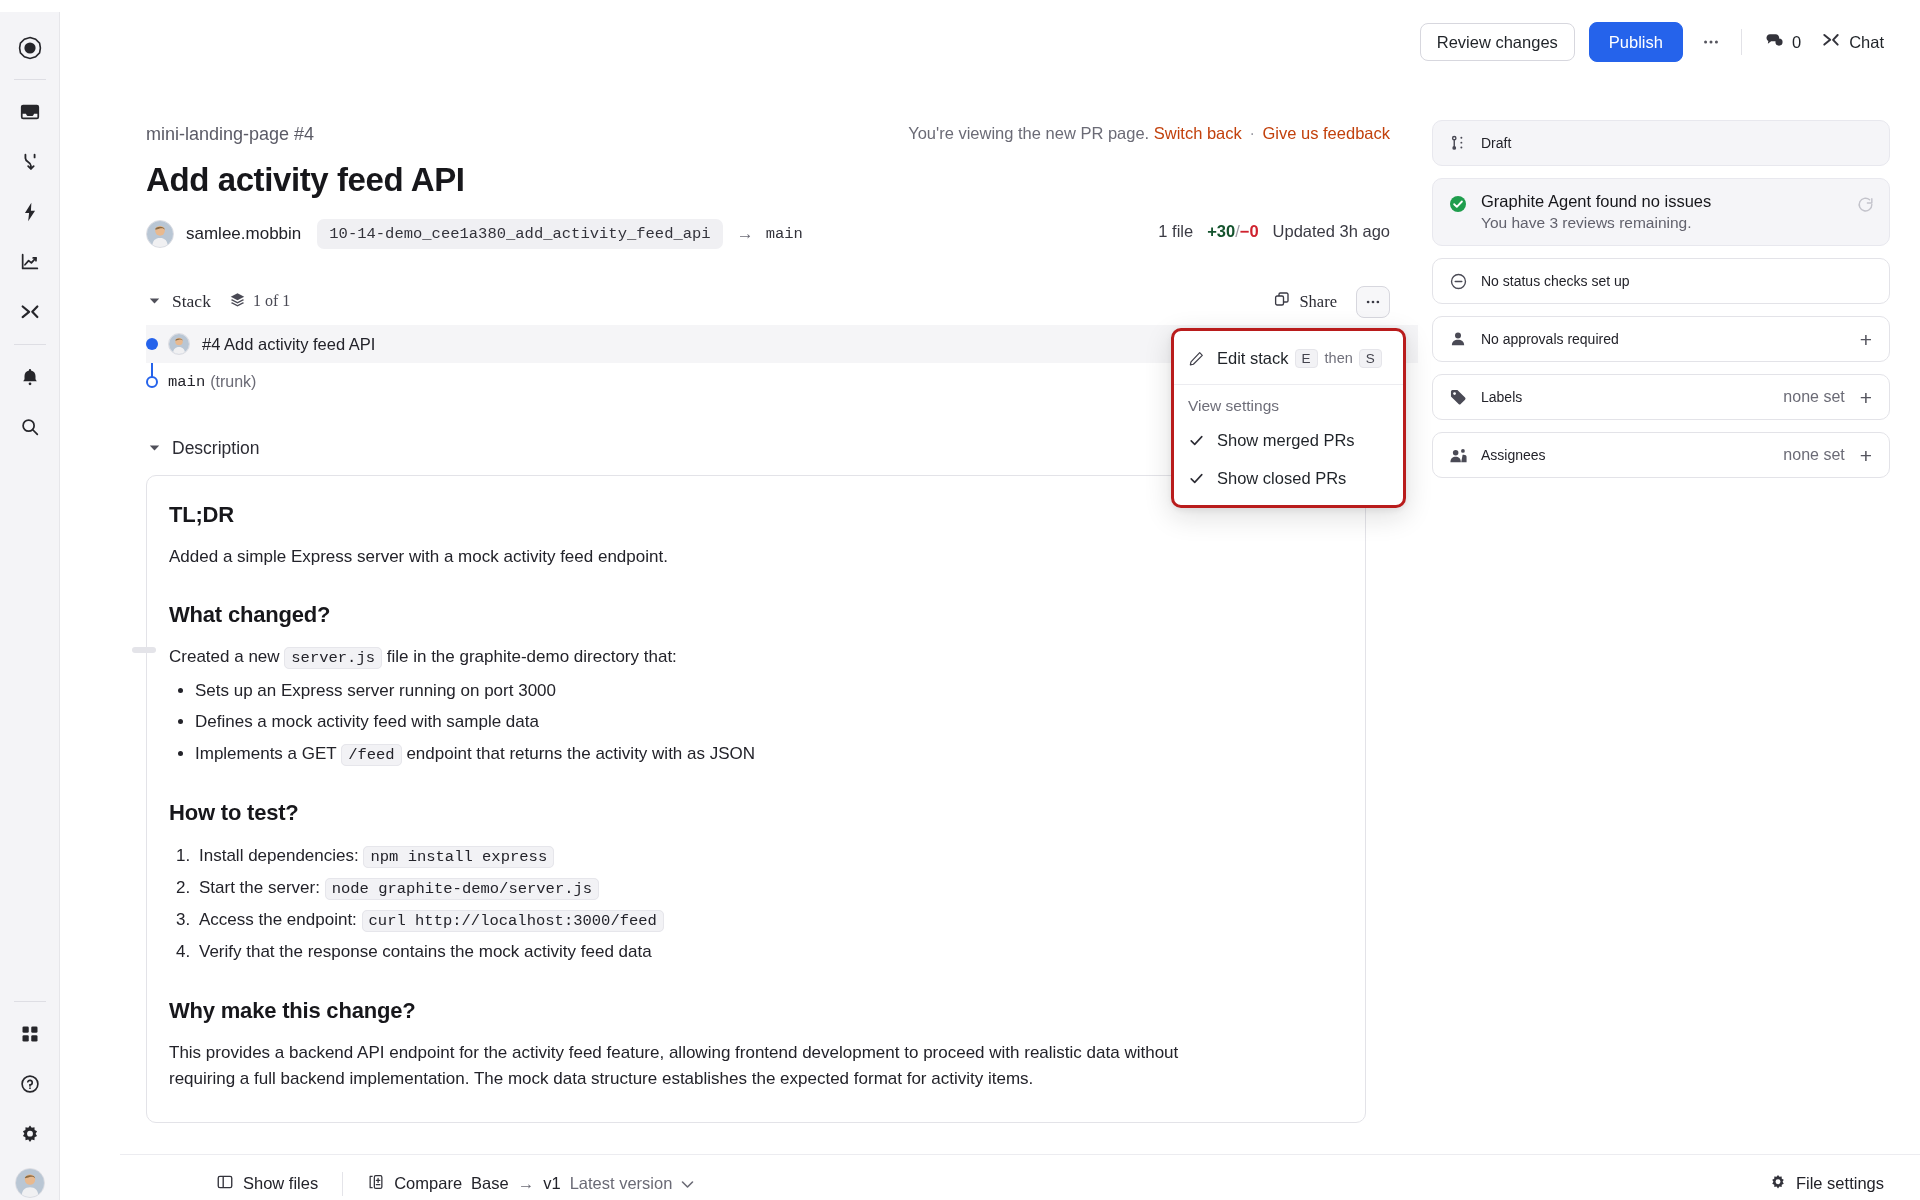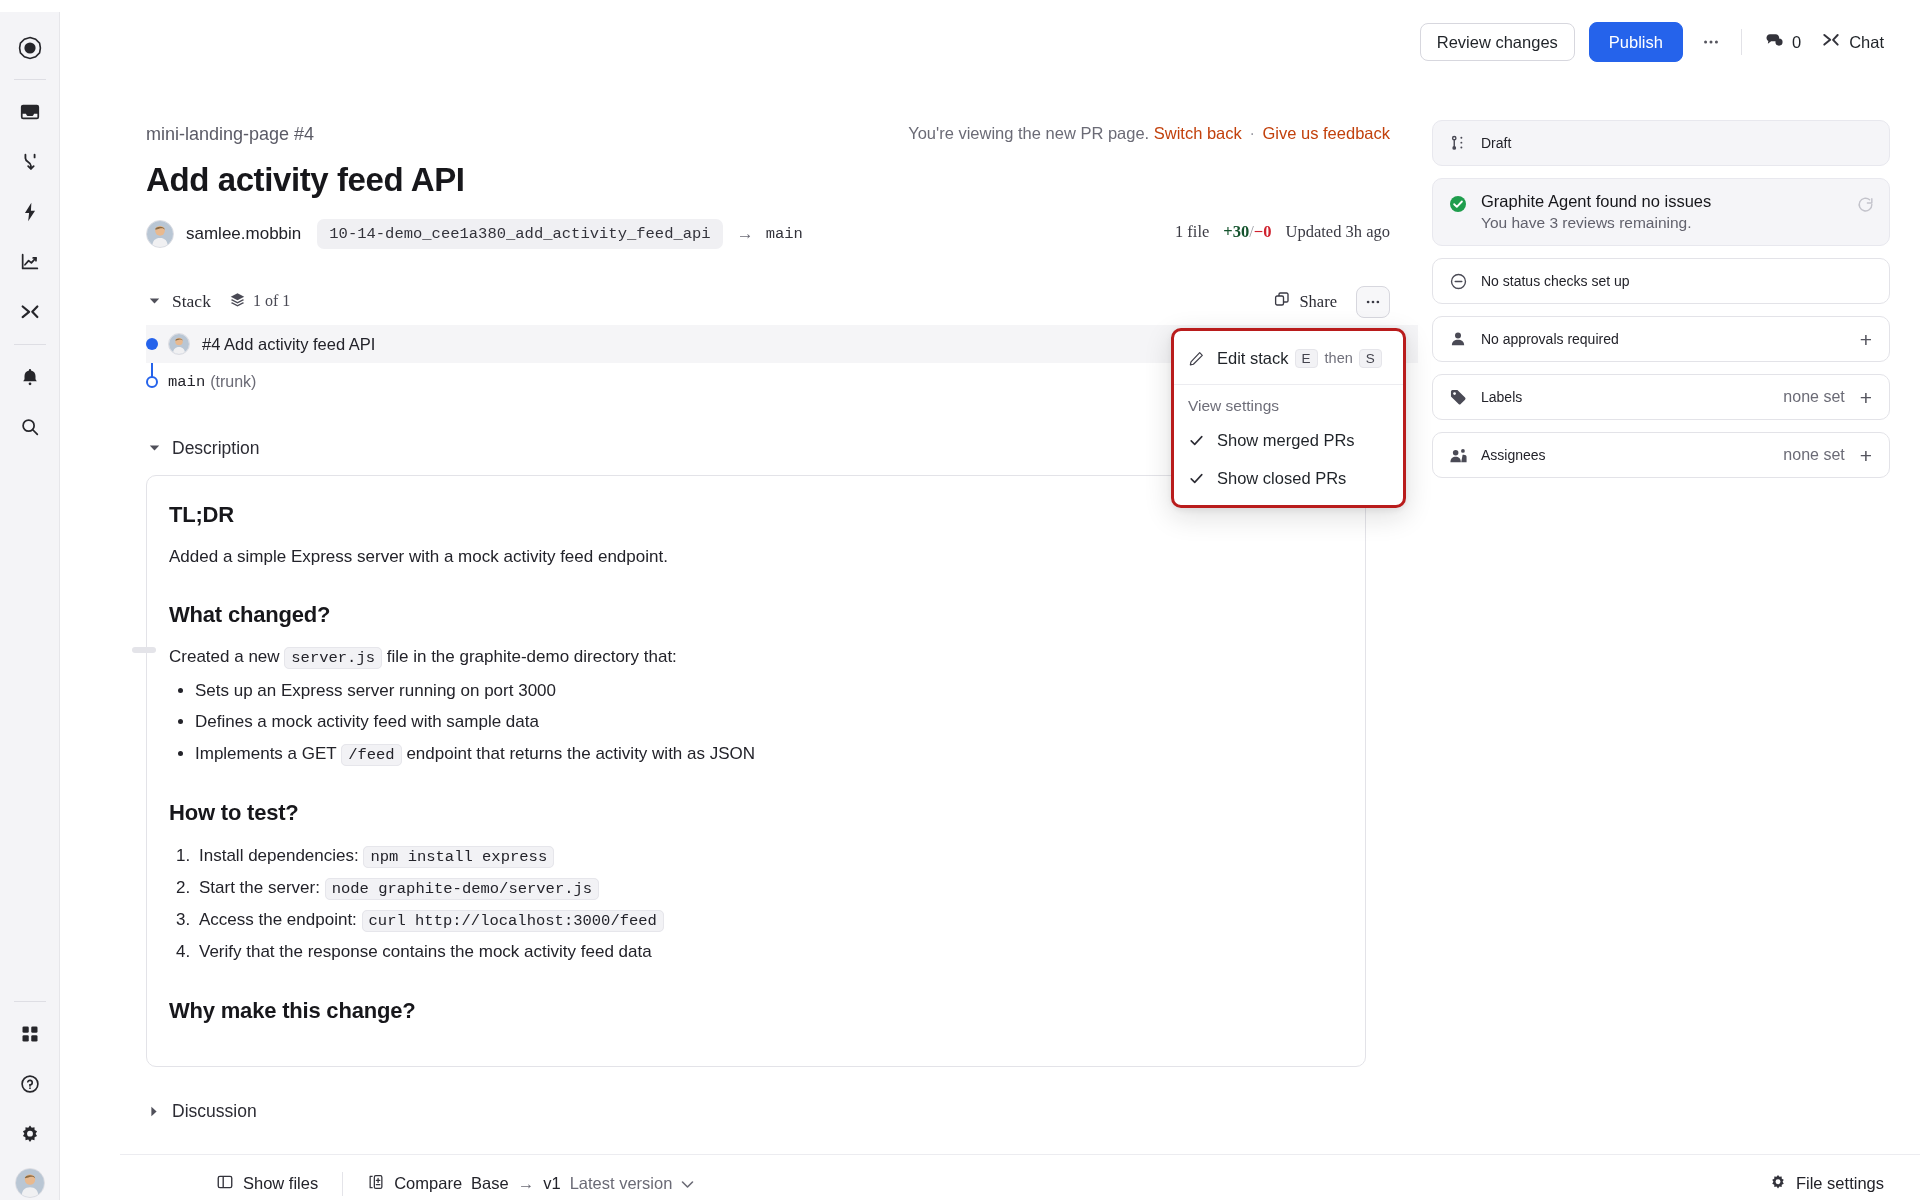--- a/index.html
+++ b/index.html
@@ -107,21 +107,21 @@
     font-size: 15.5px; color: #33333b; cursor: pointer;
   }
   .arrow-to { margin-left: 14px; color: #6c6c77; font-size: 17px; }
   .branch-main {
     margin-left: 12px; font-family: "Liberation Mono", monospace;
     font-size: 15.5px; color: #33333b;
   }
   .meta-right {
     position: absolute; right: 28px; top: 3px;
     display: flex; align-items: center; gap: 14px;
-    font-size: 16.5px; color: #3b3b44; white-space: nowrap; font-family: Liberation Serif, serif;
+    font-size: 16.5px; color: #3b3b44; white-space: nowrap;
   }
   .add { color: #14532d; font-weight: 700; }
   .del { color: #cf222e; font-weight: 700; }
   .slash { color: #9b9ba3; }
   .updated { color: #3b3b44; }
 
   
   .section-head {
     display: flex; align-items: center; margin-top: 38px; position: relative;
     height: 28px;
@@ -541,20 +541,21 @@
               </li>
               <li>
                 <span>Access the endpoint: </span><code>curl http://localhost:3000/feed</code>
               </li>
               <li>
                 <span>Verify that the response contains the mock activity feed data</span>
               </li>
             </ol>
 
             <h2 class="spaced">Why make this change?</h2>
+            <p class="para-wide">This provides a backend API endpoint for the activity feed feature, allowing frontend development to proceed with realistic data without requiring a full backend implementation. The mock data structure establishes the expected format for activity items.</p>
           </div>
         </div>
 
         <div class="discussion-head">
           <span class="caret">
             <svg width="8" height="11" viewBox="0 0 8 11" fill="#50505a">
                 <path d="M1.4 0.8 L6.6 5.5 L1.4 10.2 Z"></path>
               </svg>
           </span>
           <span class="section-label">Discussion</span>

